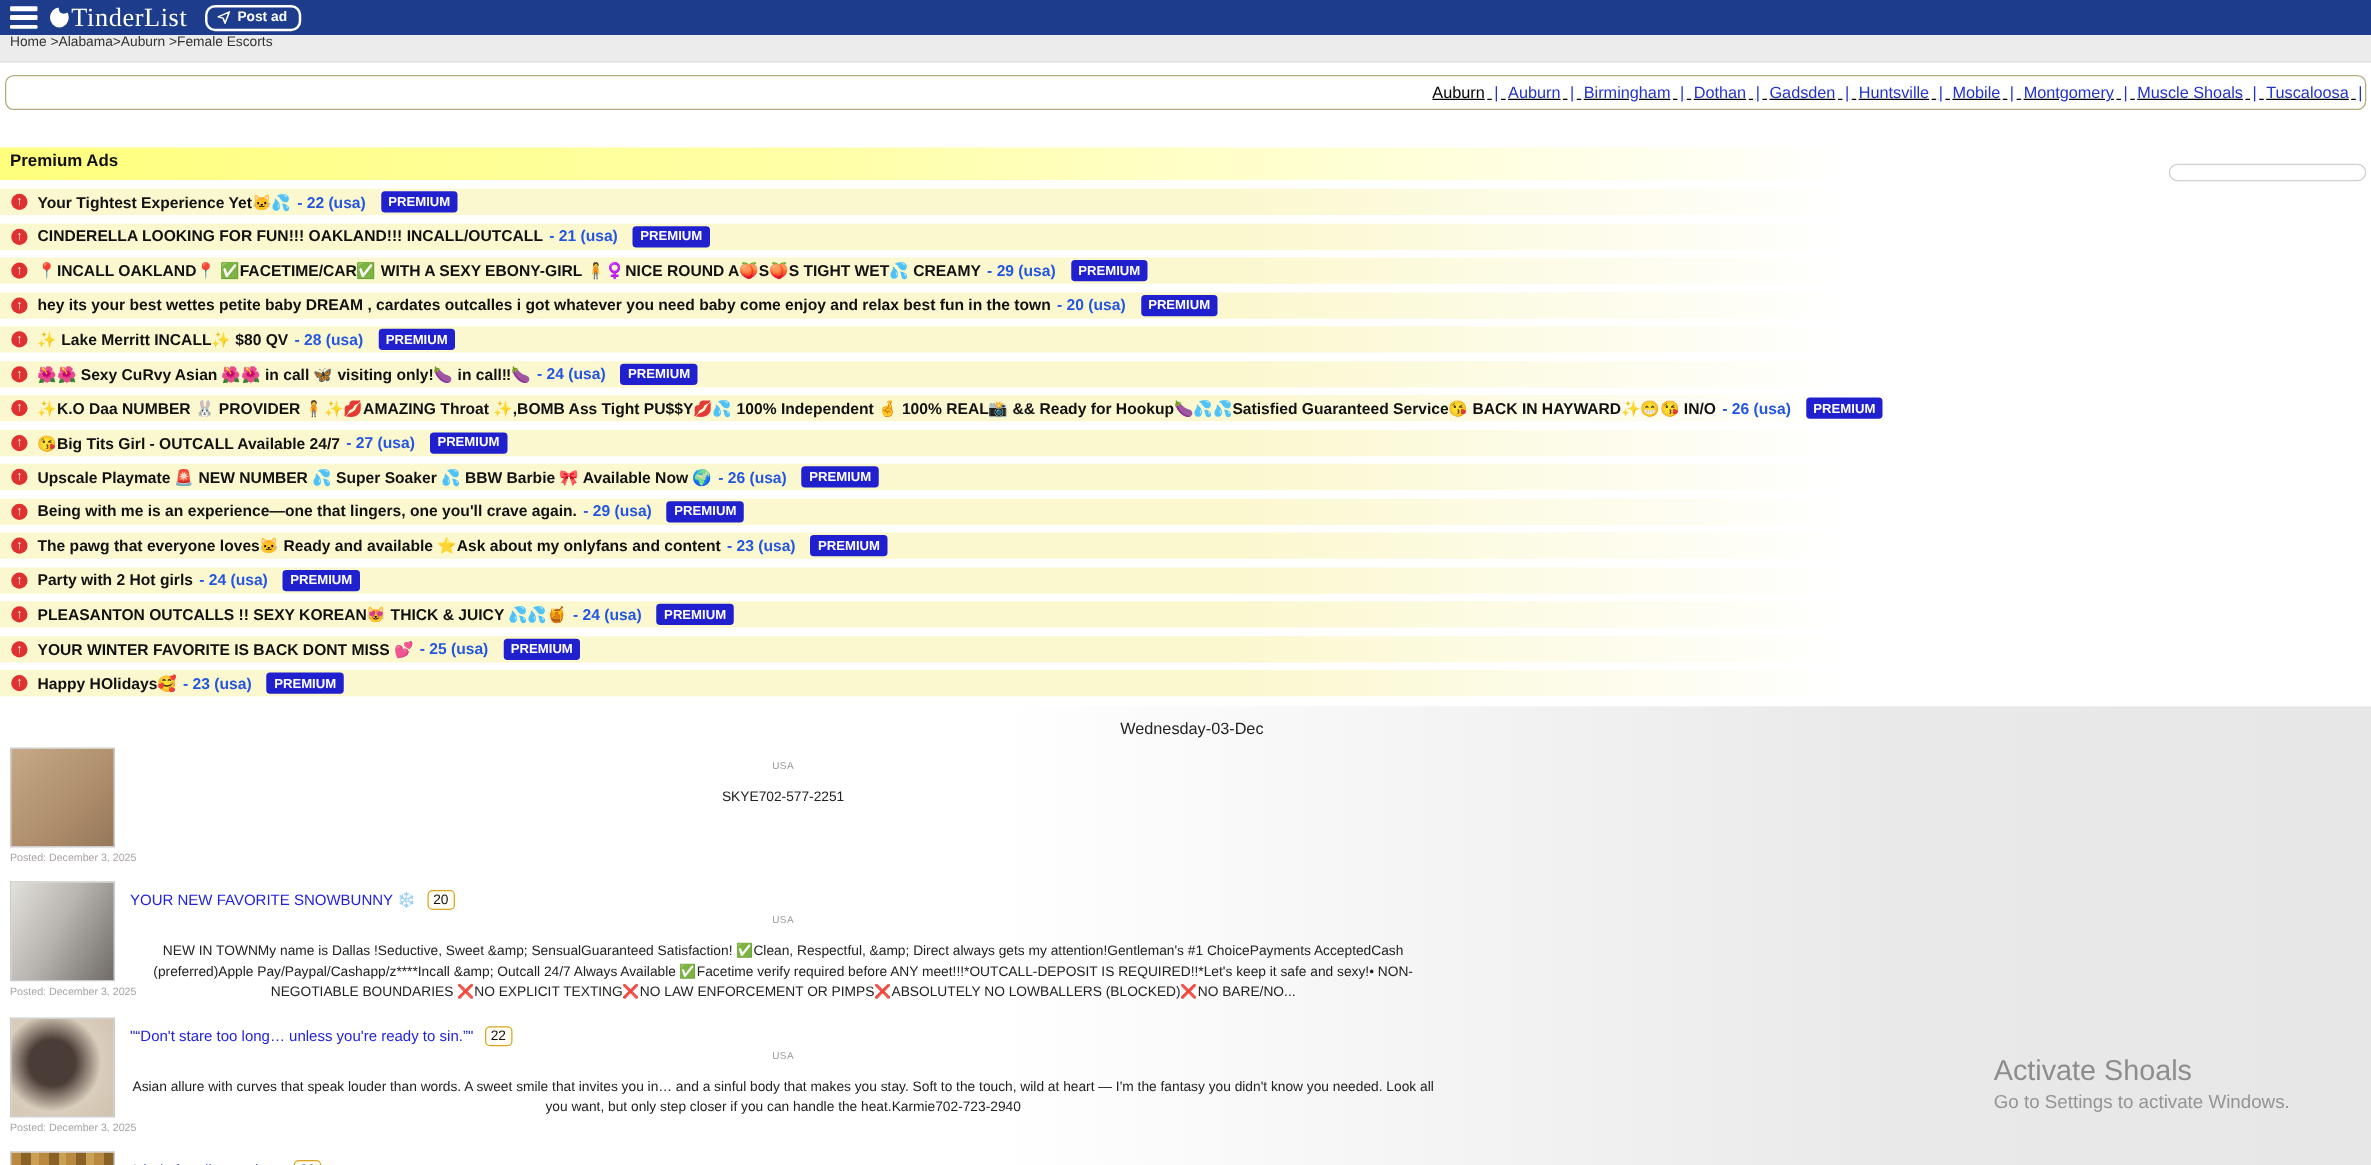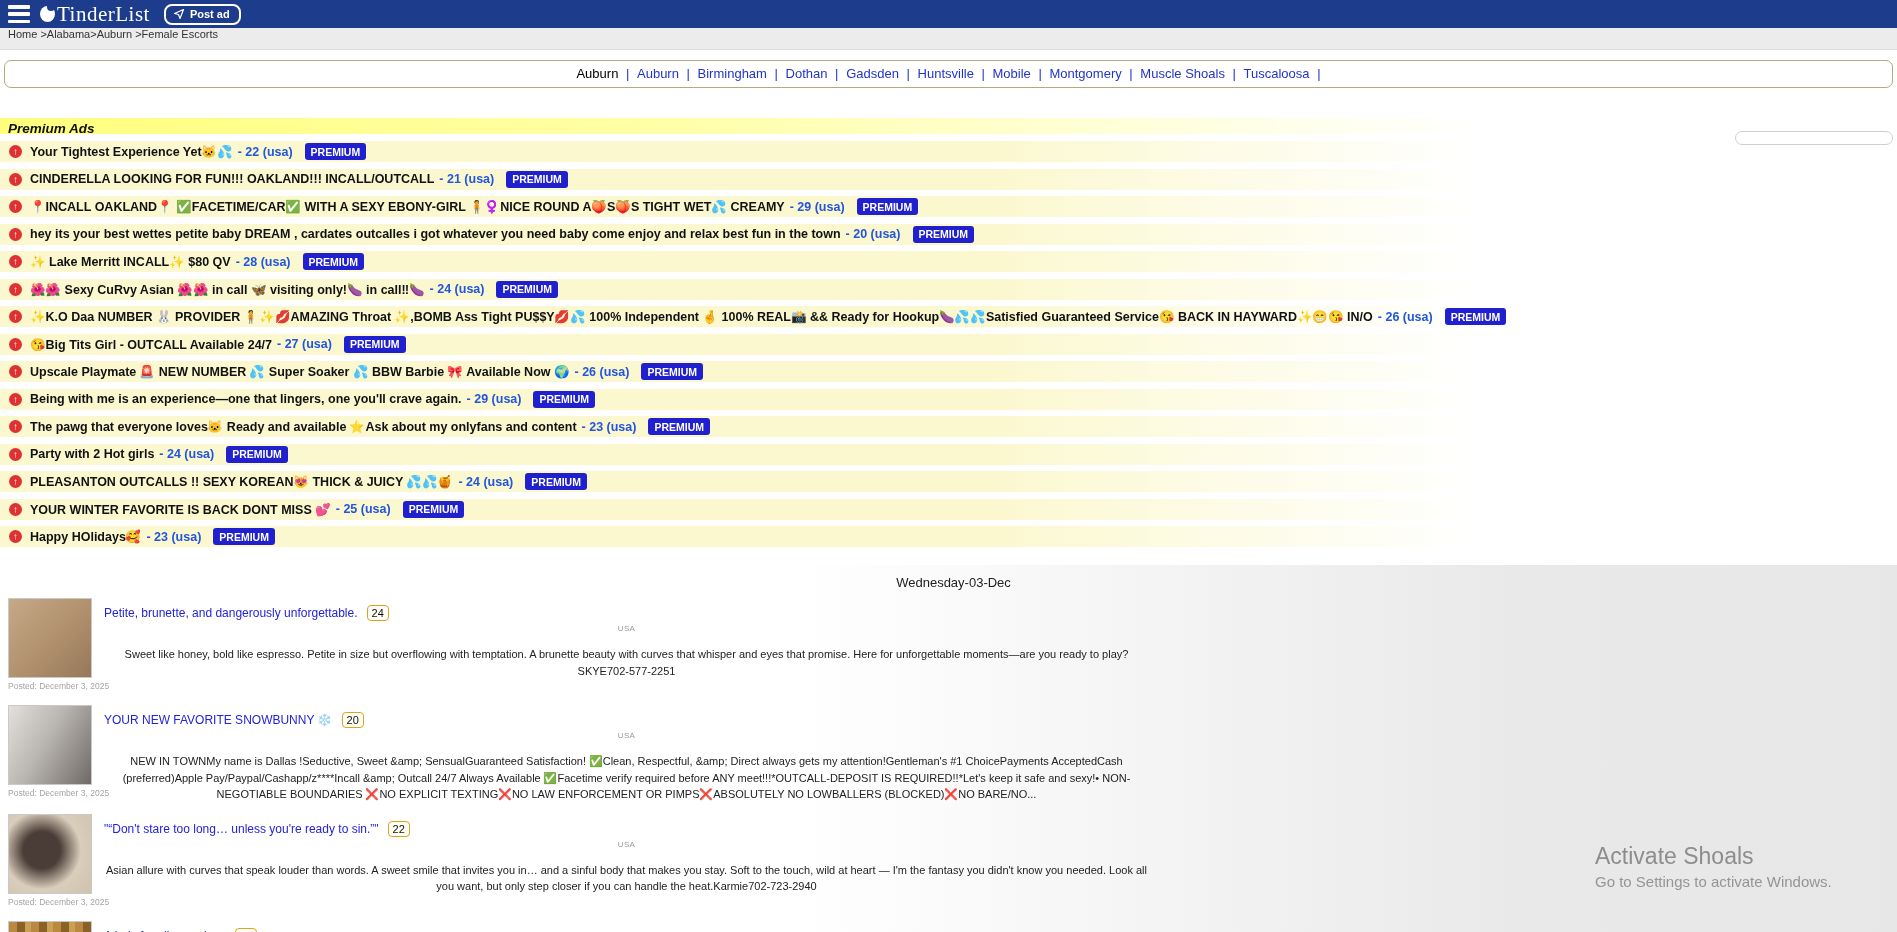--- a/index.html
+++ b/index.html
@@ -18,34 +18,34 @@
   .postad { display:flex; align-items:center; gap:5px; background:transparent; border:2px solid #fff; border-radius:8px;
             color:#fff; font-size:11px; font-weight:bold; padding:2px 9px 3px 7px; cursor:pointer; margin-left:4px;
             font-family:"Liberation Sans", sans-serif; }
 
   
   .breadcrumb-bar { height:22px; background:#ececec; border-bottom:1px solid #e0e0e0; display:flex; align-items:flex-start; padding-left:8px; }
   .breadcrumb { font-size:11px; color:#333; cursor:pointer; }
 
   
   .citybox { margin:10px 4px 0 4px; border:1px solid #b3ab7d; border-radius:7px; background:#fff;
-             text-align:center; padding:5px 0 6px 0; font-size:13px; min-height:27px; }
+             text-align:right; padding:5px 0 6px 0; font-size:13px; min-height:27px;text-decoration:underline; }
   .city-item { display:inline; }
   .city-link { color:#2233cc; text-decoration:none; cursor:pointer; margin:0 2px; }
   .city-link.active { color:#000; cursor:default; }
   .city-sep { color:#2233cc; margin:0 2px; }
 
   
   .small-empty-box { position:absolute; left:1735px; top:131px; width:158px; height:14px;
                      border:1px solid #cfcfcf; border-radius:7px; background:#fff; }
 
   
   .premium { margin-top:30px; }
-  .premium-heading { height:16px; line-height:22px; font-size:13.5px; font-weight:bold; color:#111; padding-left:8px;
-                     background:linear-gradient(to right,#ffff7d 0%, #ffffa8 35%, rgba(255,255,200,0) 78%); margin-bottom:7px;font-style:italic; }
+  .premium-heading { height:26px; line-height:22px; font-size:13.5px; font-weight:bold; color:#111; padding-left:8px;
+                     background:linear-gradient(to right,#ffff7d 0%, #ffffa8 35%, rgba(255,255,200,0) 78%); margin-bottom:7px; }
   .prow { height:21px; margin-bottom:6.5px; display:flex; align-items:center; padding-left:9px; white-space:nowrap;
           background:linear-gradient(to right,#fbf8cf 0%, #fbf8cf 52%, rgba(251,248,207,0) 78%); cursor:pointer; }
   .up-icon { width:13px; height:13px; border-radius:50%; background:#e03131; color:#fff; font-size:10px; font-weight:bold;
              display:inline-flex; align-items:center; justify-content:center; margin-right:8px; flex:0 0 auto; }
   .ptitle { font-size:12.5px; font-weight:bold; color:#111; }
   .prow-age { font-size:12.5px; font-weight:bold; color:#2255e0; margin-left:5px; }
   .pbadge { background:#2020cf; color:#fff; font-size:10.5px; font-weight:bold; padding:2.5px 6px; border-radius:3px; margin-left:12px; }
 
   
   .lower { position:absolute; left:0; top:565px; width:1897px; height:367px;
@@ -271,26 +271,21 @@
   <section class="lower">
     <div class="datehdr">Wednesday-03-Dec</div>
     <div class="cards">
 
         <article class="card">
           <div class="thumb-col">
             <div class="thumb"></div>
             <div class="posted">Posted: December 3, 2025</div>
           </div>
           <div class="card-body">
-            <div class="title-row">
-              <a class="card-title">Petite, brunette, and dangerously unforgettable.</a>
-              <span class="age-badge">24</span>
-            </div>
             <div class="country">USA</div>
-            <div class="desc">Sweet like honey, bold like espresso. Petite in size but overflowing with temptation. A brunette beauty with curves that whisper and eyes that promise. Here for unforgettable moments—are you ready to play?</div>
             <div class="desc">SKYE702-577-2251</div>
           </div>
         </article>
 
         <article class="card">
           <div class="thumb-col">
             <div class="thumb"></div>
             <div class="posted">Posted: December 3, 2025</div>
           </div>
           <div class="card-body">

